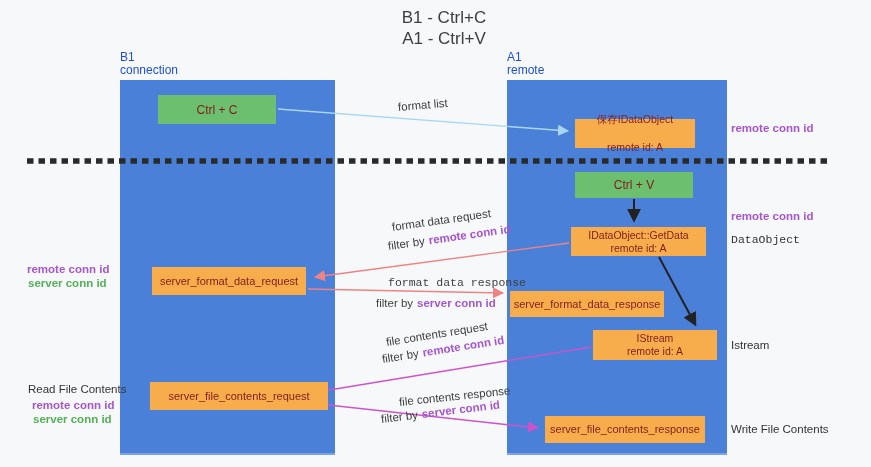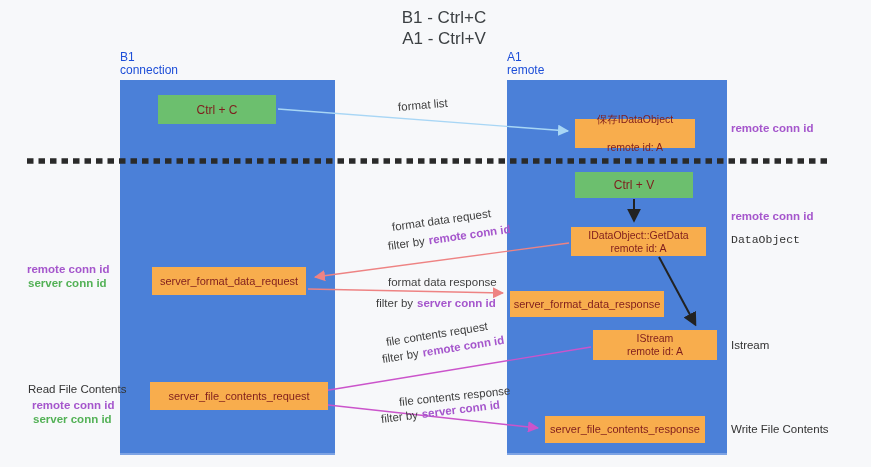--- a/index.html
+++ b/index.html
@@ -112,21 +112,21 @@
     <div>server_file_contents_response</div>
   </div>
 
   <div class="elabel" style="left:398px;top:101px;transform:rotate(-5deg);">format list</div>
 
   <div class="elabel" style="left:392px;top:221px;transform:rotate(-8deg);">format data request</div>
   <div class="elabel" style="left:388px;top:240px;transform:rotate(-8deg);">
     <span>filter by</span><span class="purple filter-id">remote conn id</span>
   </div>
 
-  <div class="elabel" style="left:388px;top:276px;">format data response</div>
+  <div class="elabel" style="left:388px;top:276px;font-family:Liberation Mono, monospace;">format data response</div>
   <div class="elabel" style="left:376px;top:297px;">
     <span>filter by</span><span class="purple filter-id">server conn id</span>
   </div>
 
   <div class="elabel" style="left:386px;top:336px;transform:rotate(-9deg);">file contents request</div>
   <div class="elabel" style="left:382px;top:353px;transform:rotate(-9deg);">
     <span>filter by</span><span class="purple filter-id">remote conn id</span>
   </div>
 
   <div class="elabel" style="left:399px;top:396px;transform:rotate(-6deg);">file contents response</div>

